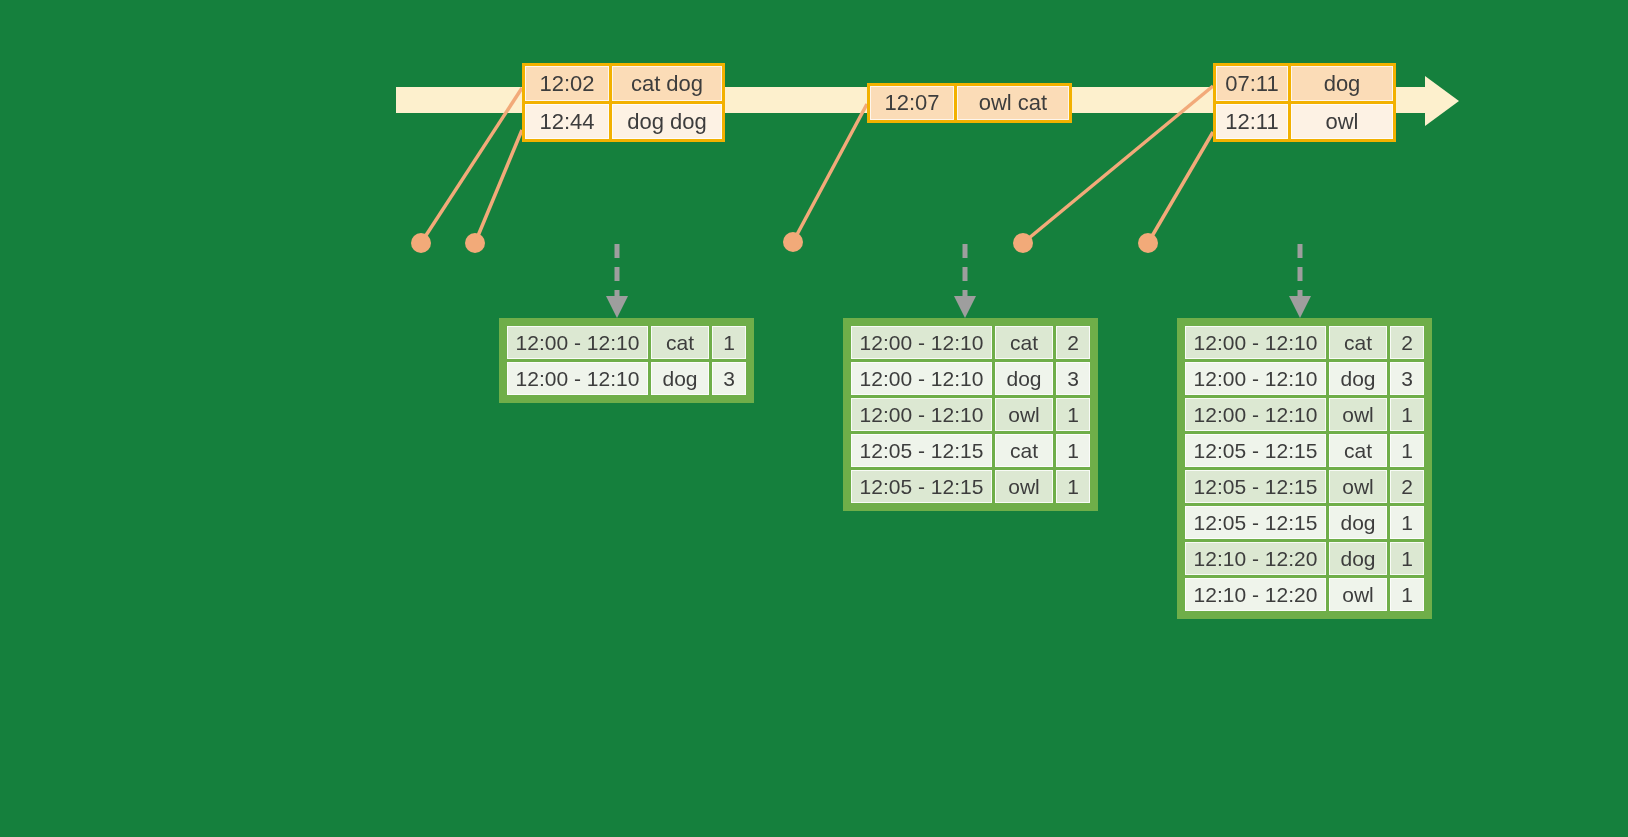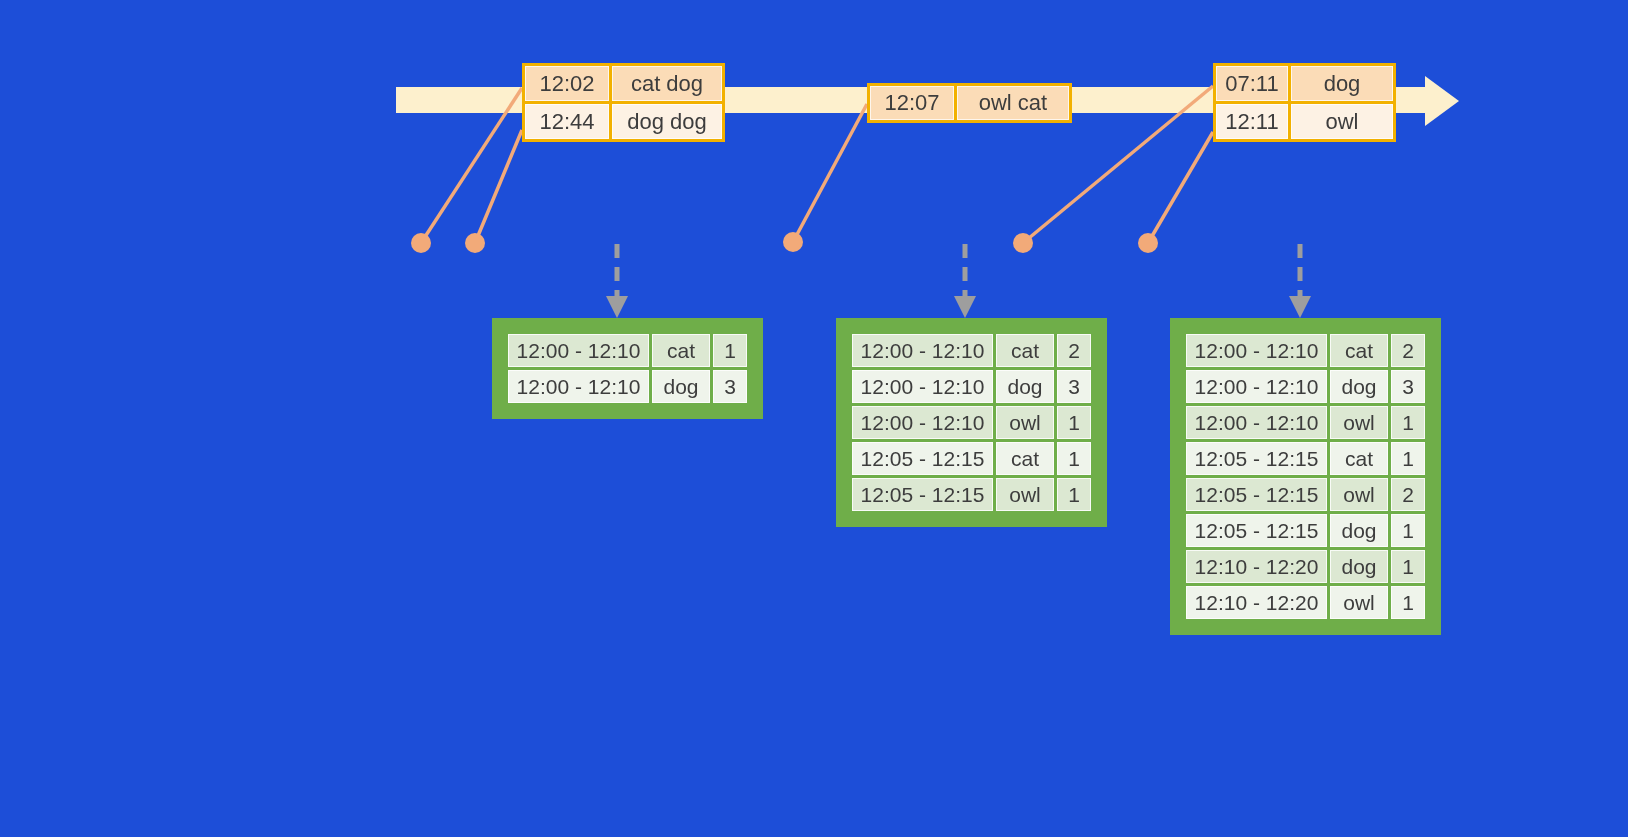--- a/index.html
+++ b/index.html
@@ -1,20 +1,20 @@
 <!DOCTYPE html>
 <html><head>
 <meta charset="utf-8">
 <style>
   html, body { margin: 0; padding: 0; background: #000; }
   .stage {
     position: relative;
     width: 1628px;
     height: 837px;
-    background: #1d4ed8;
+    background: #15803d;
     overflow: hidden;
     font-family: "Liberation Sans", sans-serif;
     color: #3d3d3d;
   }
   svg.layer { position: absolute; left: 0; top: 0; }
 
   
   .etable {
     position: absolute;
     display: grid;
@@ -35,23 +35,24 @@
   .e2 { left: 867px; top: 83px;  grid-template-columns: 84px 112px; grid-auto-rows: 34px; }
   .e3 { left: 1213px; top: 63px; grid-template-columns: 72px 102px; grid-auto-rows: 35px; }
 
   
   .rtable {
     position: absolute;
     display: grid;
     grid-template-columns: 141px 58px 34px;
     grid-auto-rows: 33px;
     gap: 3px;
-    padding: 16px;
+    padding: 8px;
     background: #6fae49;
     box-sizing: border-box;
+    margin-left: 7px;
   }
   .rtable .cell {
     display: flex; align-items: center; justify-content: center;
     font-size: 21px;
     border: 1px solid rgba(255,255,255,0.8);
     box-sizing: border-box;
   }
   .rtable .odd  { background: #dce8d2; }
   .rtable .even { background: #eff4eb; }
   .rA { left: 492px;  top: 318px; }

